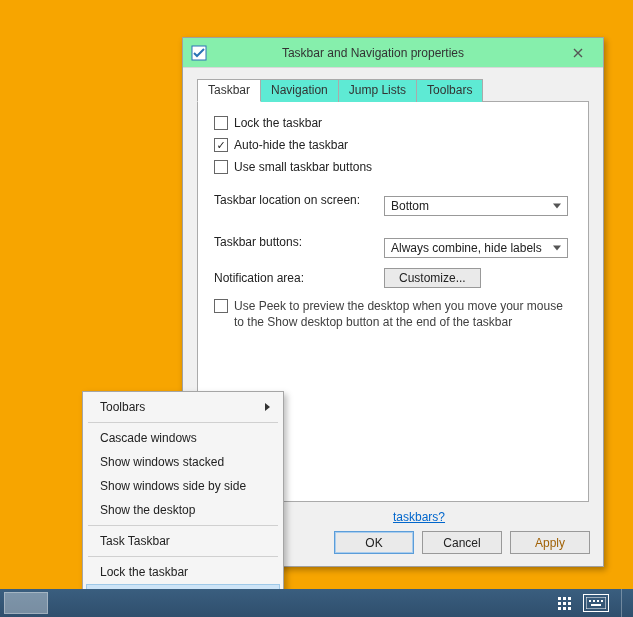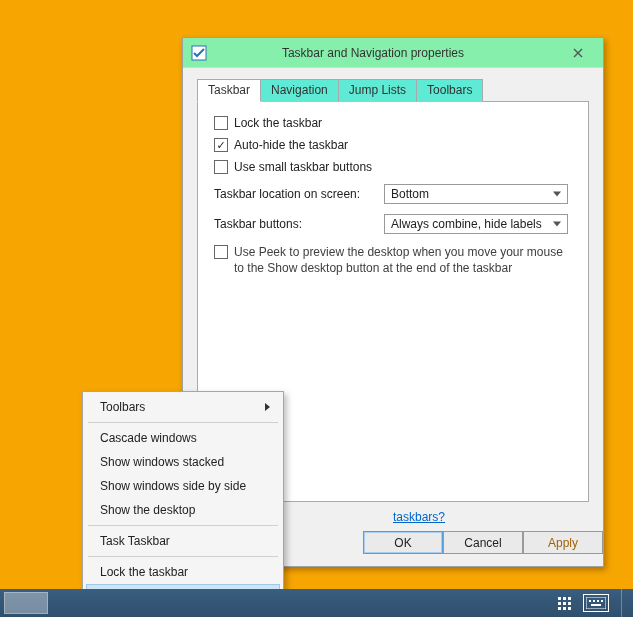--- a/index.html
+++ b/index.html
@@ -60,21 +60,21 @@
   .row label { color:#222; }
   .chk { width:14px; height:14px; margin-right:6px; border:1px solid #666; background:#fff; display:inline-flex; align-items:center; justify-content:center; flex-shrink:0;}
   .chk.checked::after { content:"✓"; font-size:11px; line-height:11px; color:#222; }
 
   .form-row { display:flex; align-items:center; margin:10px 0; }
   .form-row .lbl { width:170px; color:#222; }
   .select {
     flex:1; max-width:184px;
     border:1px solid #999; background:#fff;
     padding: 2px 18px 2px 6px;
-    position:relative; color:#222;
+    position:relative; color:#222;margin-top:12px;
   }
   .select::after {
     content:""; position:absolute; right:6px; top:50%;
     border-left:4px solid transparent; border-right:4px solid transparent;
     border-top:5px solid #555; transform:translateY(-50%);
   }
   .btn-small {
     border:1px solid #999; background:#eaeaea;
     padding:2px 14px; color:#222;
   }
@@ -83,22 +83,22 @@
   .peek-row .chk { margin-top:1px; }
   .peek-row .text { color:#404040; line-height:1.35; }
 
   .link {
     color:#0066cc; cursor:pointer;
     position:absolute; left: 210px; top: 472px;
   }
   .link .q { text-decoration: underline; margin-top: 16px; }
 
   .buttons {
-    position:absolute; right:0; bottom:12px;
-    display:flex; 
+    position:absolute; right:13px; bottom:12px;
+    display:flex; gap:8px;
   }
   .buttons .btn {
     width:80px; height:23px;
     border:1px solid #999; background:#eaeaea;
     display:flex; align-items:center; justify-content:center;
     color:#222;
   }
   .buttons .btn.disabled { color:#a16207; }
   .buttons .btn.default { border-color:#5b9dd9; box-shadow:0 0 0 1px #a9cdee inset; }
 
@@ -179,20 +179,24 @@
       </div>
 
       <div class="form-row">
         <div class="lbl">Taskbar location on screen:</div>
         <div class="select">Bottom</div>
       </div>
       <div class="form-row">
         <div class="lbl">Taskbar buttons:</div>
         <div class="select">Always combine, hide labels</div>
       </div>
+      <div class="form-row">
+        <div class="lbl">Notification area:</div>
+        <button class="btn-small">Customize...</button>
+      </div>
 
       <div class="peek-row">
         <span class="chk"></span>
         <div class="text">Use Peek to preview the desktop when you move your mouse to the Show desktop button at the end of the taskbar</div>
       </div>
     </div>
   </div>
 
   <div class="link">
     <span class="q">taskbars?</span>

